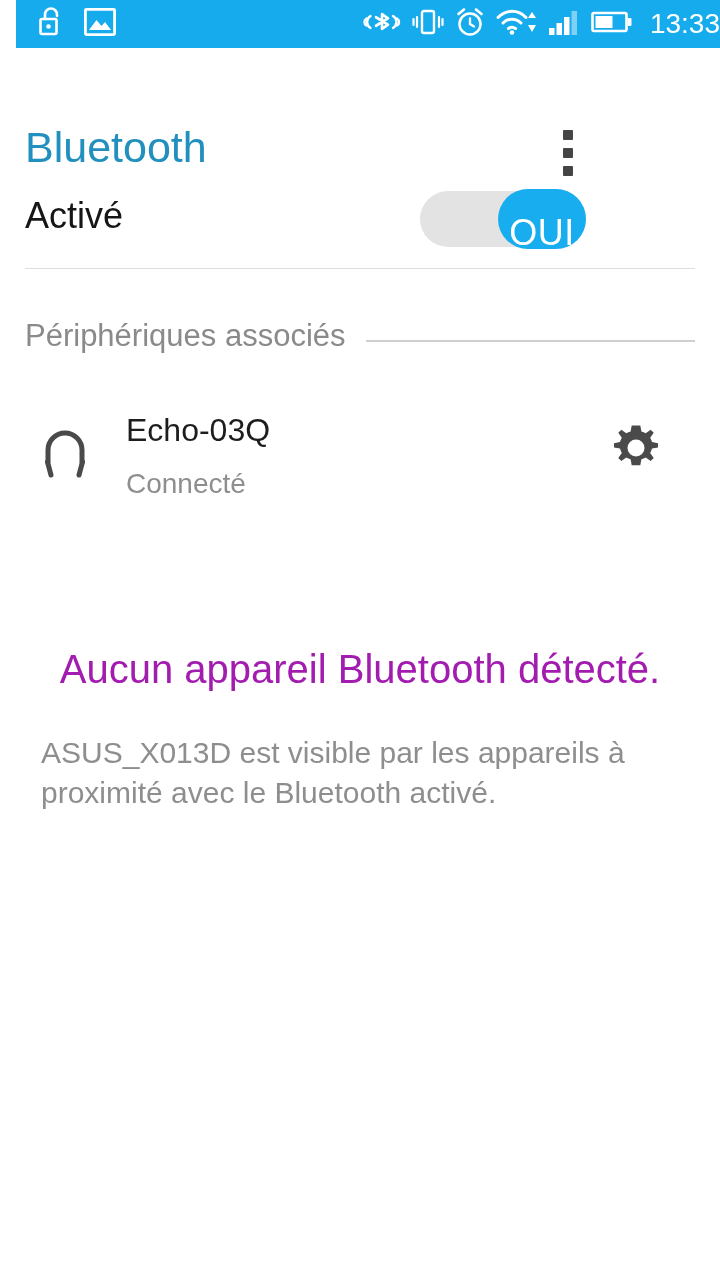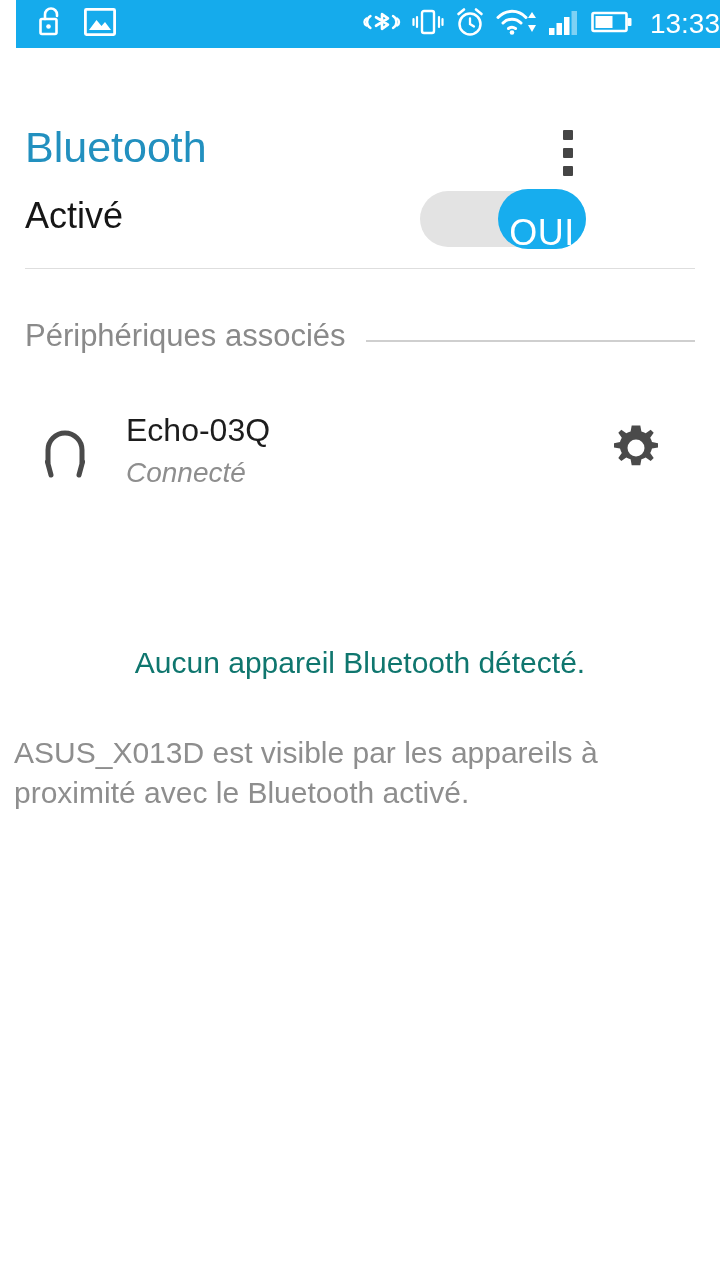--- a/index.html
+++ b/index.html
@@ -203,50 +203,49 @@
   .device-name {
     font-size: 32px;
     color: #1d1d1d;
     line-height: 1.25;
     white-space: nowrap;
   }
   .device-status {
     font-size: 28px;
     color: #8e8e8e;
     line-height: 1.3;
-    margin-top: 5px;
+    margin-top: 16px;
     white-space: nowrap;
-    font-style: italic;
   }
   .device-settings {
     position: absolute;
     right: 54px;
     top: 28px;
     width: 60px;
     height: 64px;
     display: flex;
     align-items: center;
     justify-content: center;
   }
 
   
   .empty-message {
     position: absolute;
     top: 645px;
     left: 0;
     width: 720px;
     text-align: center;
-    font-size: 30px;
-    color: #0f766e;
+    font-size: 40px;
+    color: #a21caf;
     line-height: 1.2;
   }
   .visibility-note {
     position: absolute;
     top: 733px;
-    left: 14px;
+    left: 41px;
     width: 600px;
     font-size: 30px;
     color: #8e8e8e;
     line-height: 1.33;
   }
 </style>
 </head>
 <body>
 
 <div class="screen">

